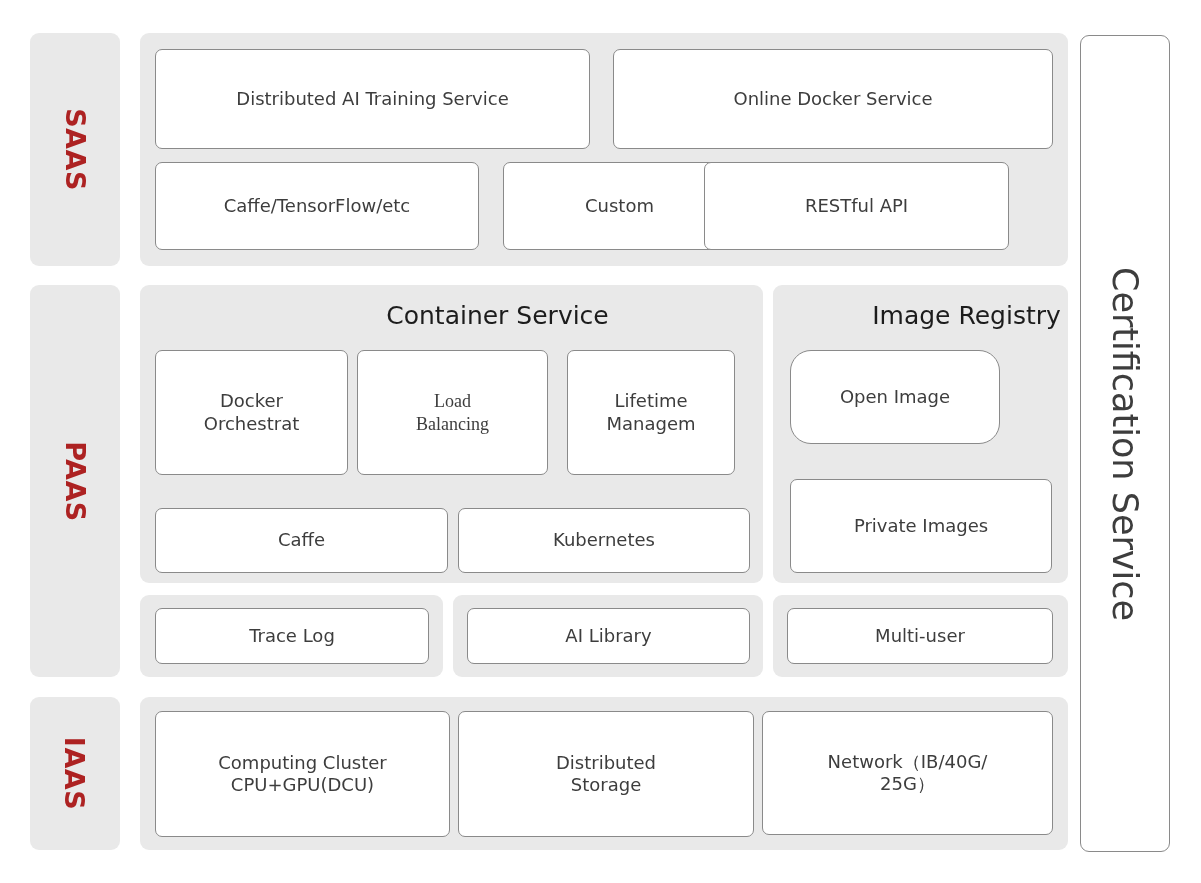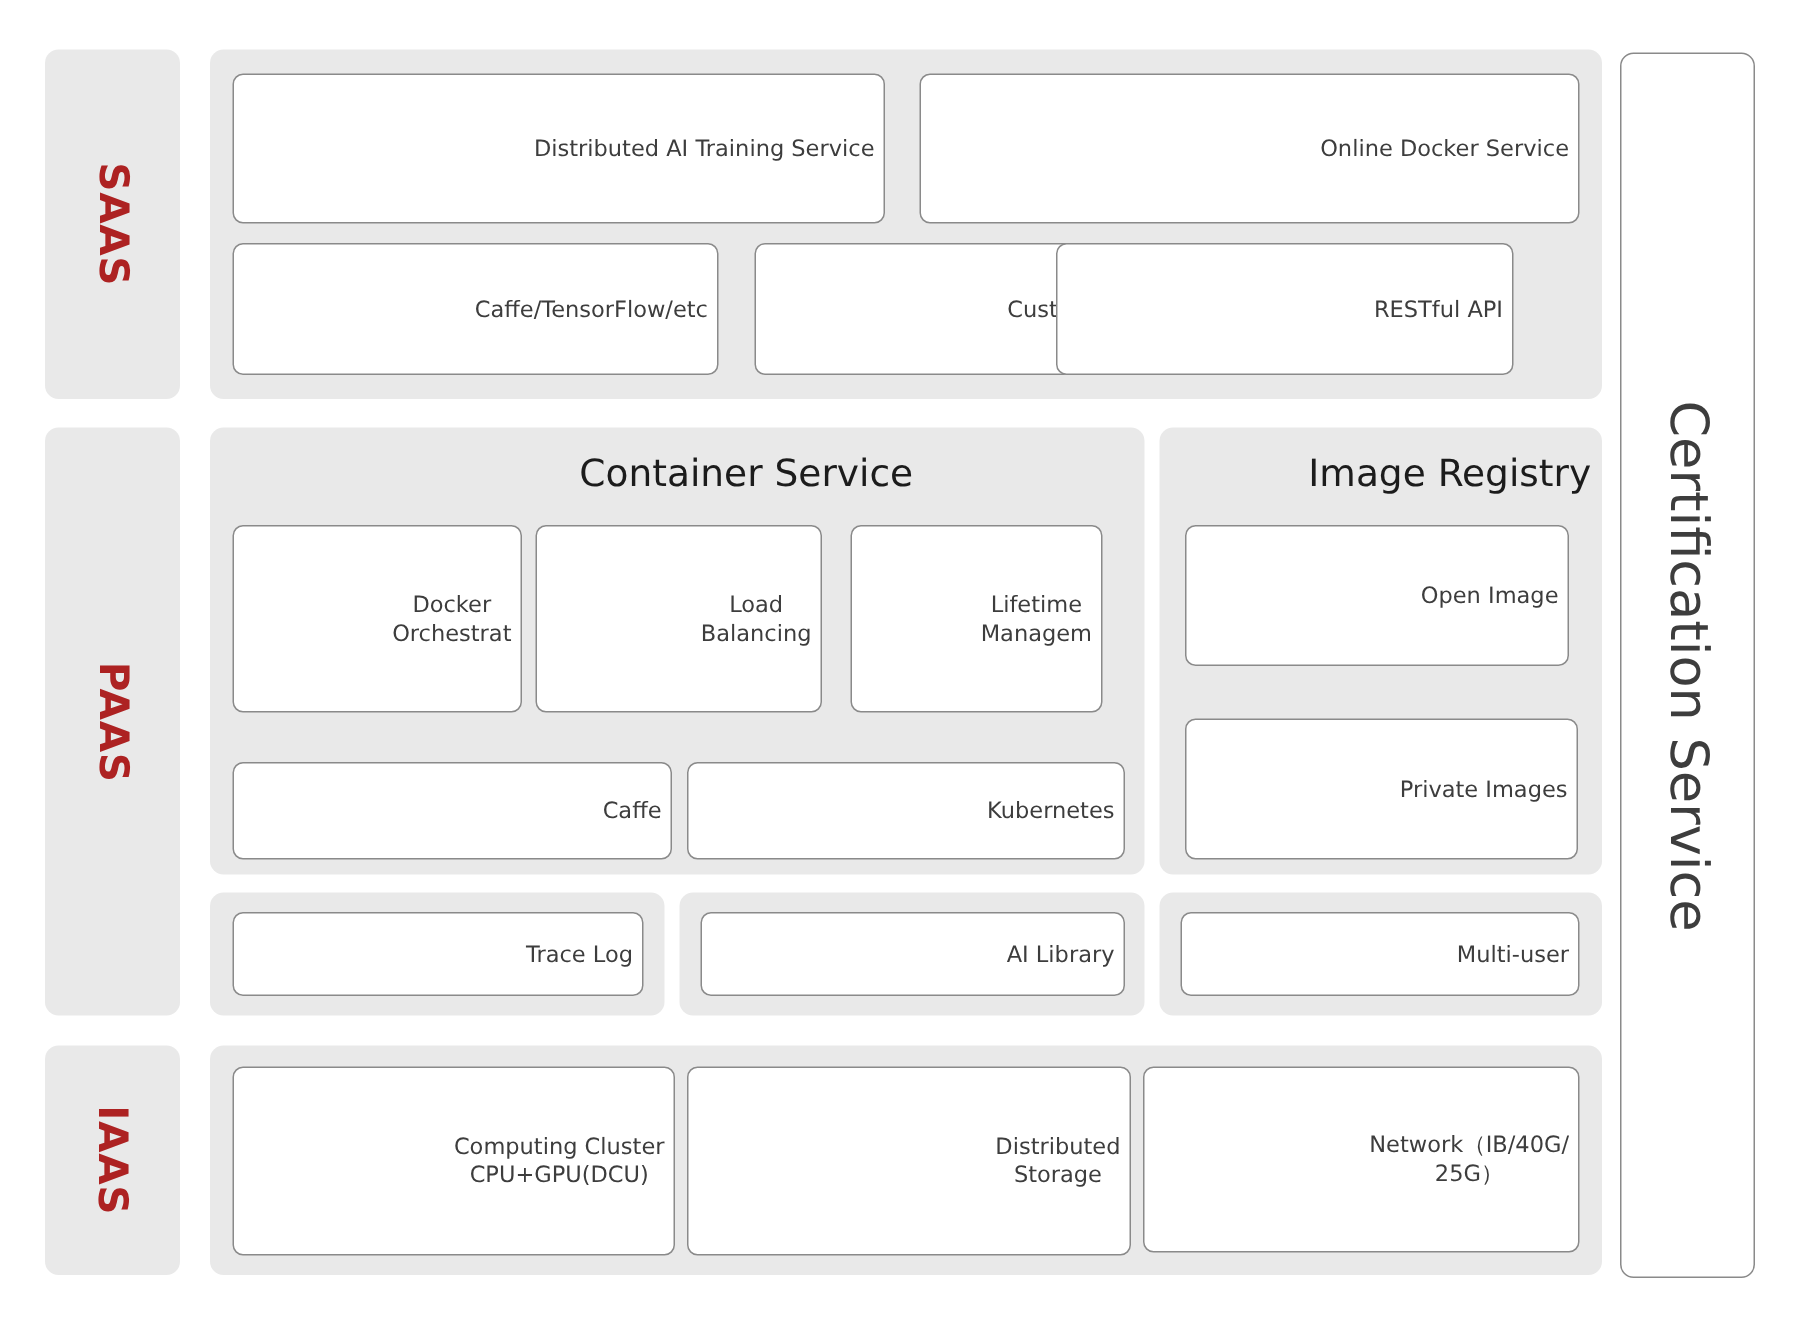--- a/index.html
+++ b/index.html
@@ -46,23 +46,23 @@
 
   
   .box {
     position: absolute;
     background: #ffffff;
     border: 1px solid #8a8a8a;
     border-radius: 7px;
     box-sizing: border-box;
     display: flex;
     align-items: center;
-    justify-content: flex-end;
+    justify-content: center;
     text-align: center;
-    font-size: 15px;
+    font-size: 18px;
     color: #3d3d3d;
     line-height: 1.25;
     padding: 2px 6px;
   }
   .box.two-line { white-space: pre-line; }
 
   
   .group-title {
     position: absolute;
     text-align: center;
@@ -125,41 +125,41 @@
   </div>
 
   <div class="panel" style="left:140px; top:285px; width:623px; height:298px;">
   </div>
   <div class="group-title" style="left:140px; top:301px; width:623px;">Container Service</div>
 
   <div class="box two-line" style="left:155px; top:350px; width:193px; height:125px;">
     <span>Docker
 Orchestrat</span>
   </div>
-  <div class="box two-line" style="left:357px; top:350px; width:191px; height:125px;">
+  <div class="box two-line" style="left:357px; top:350px; width:191px; height:125px;font-family:Liberation Serif, serif;">
     <span>Load
 Balancing</span>
   </div>
   <div class="box two-line" style="left:567px; top:350px; width:168px; height:125px;">
     <span>Lifetime
 Managem</span>
   </div>
 
   <div class="box" style="left:155px; top:508px; width:293px; height:65px;">
     <span>Caffe</span>
   </div>
   <div class="box" style="left:458px; top:508px; width:292px; height:65px;">
     <span>Kubernetes</span>
   </div>
 
   <div class="panel" style="left:773px; top:285px; width:295px; height:298px;">
   </div>
   <div class="group-title" style="left:773px; top:301px; width:295px;">Image Registry</div>
 
-  <div class="box" style="left:790px; top:350px; width:256px; height:94px;">
+  <div class="box" style="left:790px; top:350px; width:210px; height:94px;border-radius:21px;">
     <span>Open Image</span>
   </div>
   <div class="box" style="left:790px; top:479px; width:262px; height:94px;">
     <span>Private Images</span>
   </div>
 
   <div class="panel" style="left:140px; top:595px; width:303px; height:82px;"></div>
   <div class="box" style="left:155px; top:608px; width:274px; height:56px;">
     <span>Trace Log</span>
   </div>

